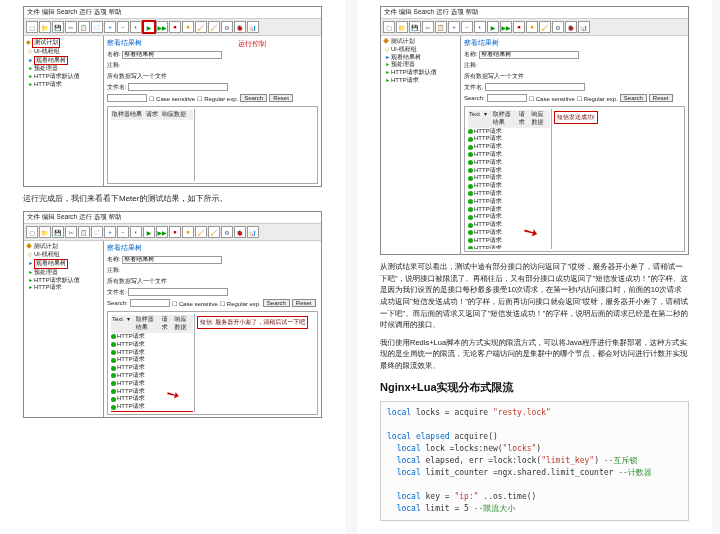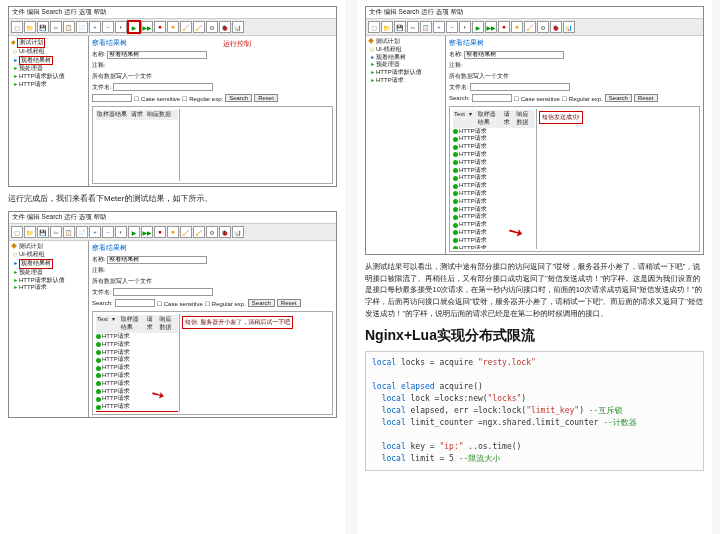--- a/index.html
+++ b/index.html
@@ -8,21 +8,21 @@
     background: #f7f7f7;
     width: 720px;
     height: 534px;
     overflow: hidden;
     font-size: 9px;
     display: flex;
   }
   .left-col, .right-col {
     background: #fff;
     height: 534px;
-    padding: 6px 8px;
+    padding: 6px 23px;
   }
   .left-col { width: 345px; margin-right: 12px; }
   .right-col { width: 355px; }
 
   
   .jmeter {
     border: 1px solid #888;
     font-size: 6.5px;
     color: #222;
     background: #f4f4f4;
@@ -99,21 +99,21 @@
   .rt-head { display:flex; gap:4px; padding:1px; background:#eee; font-size:6px; }
   .rt-line { white-space:nowrap; display:flex; align-items:center; gap:1px;}
   .dot-g { width:5px;height:5px;border-radius:50%;background:#1a1;display:inline-block; }
 
   .result-detail { flex:1; padding:2px;}
   .msg-red-box { border:1px solid #c00; color:#600; padding:1px 2px; font-size:6px; display:inline-block;}
 
   
   .body-text { font-size: 8px; line-height:1.55; color:#222; margin:4px 0 6px; }
   .body-text.sm { font-size:7.5px; }
-  .h2 { font-size:14px; font-weight:bold; margin:8px 0 6px; color:#111;}
+  .h2 { font-size:11px; font-weight:bold; margin:8px 0 6px; color:#111;}
   .code {
     border:1px solid #ccc;
     background:#fcfcfc;
     padding:5px 6px;
     font-family: Consolas, monospace;
     font-size:8px;
     line-height:1.5;
     color:#333;
     white-space: pre;
   }
@@ -412,20 +412,21 @@
           <div class="result-detail">
             <div class="msg-red-box">短信发送成功!</div>
           </div>
           <div style="position:absolute;left:58px;bottom:8px;color:#c00;font-size:18px;transform:rotate(-30deg)">➘</div>
         </div>
       </div>
     </div>
   </div>
 
   <div class="body-text sm">从测试结果可以看出，测试中途有部分接口的访问返回了"哎呀，服务器开小差了，请稍试一下吧"，说明接口被限流了。再稍往后，又有部分接口成功返回了"短信发送成功！"的字样。这是因为我们设置的是接口每秒最多接受10次请求，在第一秒内访问接口时，前面的10次请求成功返回"短信发送成功！"的字样，后面再访问接口就会返回"哎呀，服务器开小差了，请稍试一下吧"。而后面的请求又返回了"短信发送成功！"的字样，说明后面的请求已经是在第二秒的时候调用的接口。</div>
+  <div class="body-text sm">我们使用Redis+Lua脚本的方式实现的限流方式，可以将Java程序进行集群部署，这种方式实现的是全局统一的限流，无论客户端访问的是集群中的哪个节点，都会对访问进行计数并实现最终的限流效果。</div>
 
   <div class="h2">Nginx+Lua实现分布式限流</div>
 
 
   <div class="code"><span class="kw-blue">local</span><span> locks = acquire </span><span class="str-red">"resty.lock"</span>
 
 <span class="kw-blue">local elapsed</span><span> acquire()</span>
 <span class="kw-blue">  local</span><span> lock =locks:new(</span><span class="str-red">"locks"</span><span>)</span>
 <span class="kw-blue">  local</span><span> elapsed, err =lock:lock(</span><span class="str-red">"limit_key"</span><span>) </span><span class="cm-green">--互斥锁</span>
 <span class="kw-blue">  local</span><span> limit_counter =ngx.shared.limit_counter </span><span class="cm-green">--计数器</span>

